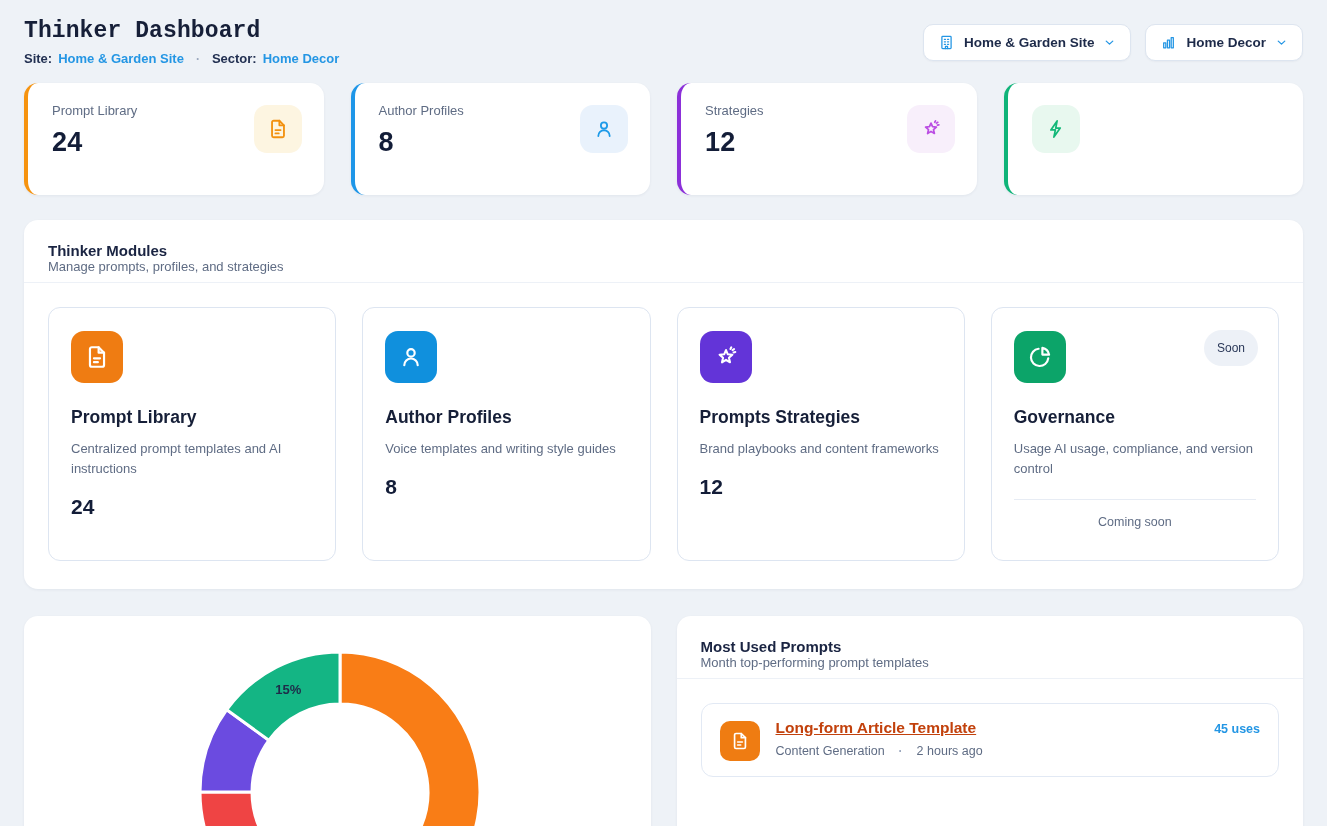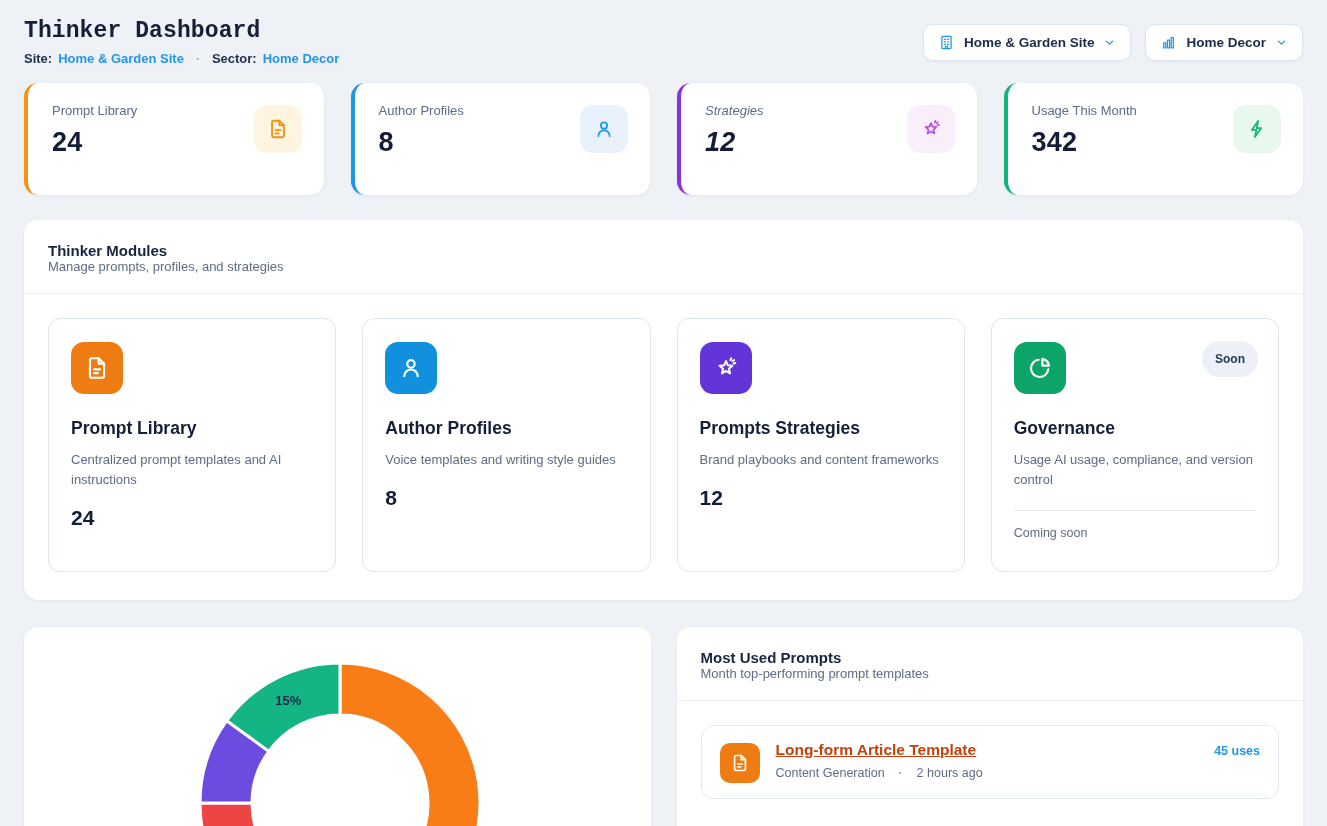--- a/index.html
+++ b/index.html
@@ -34,40 +34,40 @@
     border-left:4px solid #ccc; padding:20px 22px 18px 24px;
     display:flex; justify-content:space-between; align-items:flex-start;
     box-shadow:0 1px 3px rgba(22,32,60,.06);
   }
   .stat-label { font-size:13px; color:#5f6c84; font-weight:500; }
   .stat-value { font-size:27px; font-weight:800; color:#131d38; margin-top:9px; letter-spacing:.2px; }
   .stat-icon { width:48px; height:48px; border-radius:13px; display:flex; align-items:center; justify-content:center; margin-top:2px; }
 
   
   .panel { background:#fff; border-radius:14px; box-shadow:0 1px 3px rgba(22,32,60,.06); }
-  .panel-header { padding:22px 24px 19px; border-bottom:1px solid #edf1f7; }
+  .panel-header { padding:22px 24px 8px; border-bottom:1px solid #edf1f7; }
   .panel-title { font-size:15px; font-weight:700; color:#1a2442; }
   .panel-subtitle { font-size:13px; color:#5f6c84; }
 
   .modules-panel { margin-top:25px; }
   .modules-grid { padding:24px 24px 28px; display:grid; grid-template-columns:repeat(4,1fr); gap:26px; }
   .module-card {
     border:1px solid #dde5f1; border-radius:12px; padding:23px 22px 24px;
     position:relative; cursor:pointer; background:#fff; min-height:254px;
   }
   .module-icon { width:52px; height:52px; border-radius:13px; display:flex; align-items:center; justify-content:center; color:#fff; }
   .module-title { margin-top:24px; font-size:17.5px; font-weight:800; color:#161f38; }
   .module-desc { margin-top:11px; font-size:13px; line-height:1.55; color:#5f6c84; max-width:240px; }
   .module-count { margin-top:16px; font-size:21px; font-weight:800; color:#131d38; }
   .soon-badge {
     position:absolute; top:22px; right:20px; background:#edf1f7; color:#2a3least;
-    color:#2a3858; border-radius:999px; padding:11px 13px; font-size:12px; font-weight:700;
+    color:#2a3858; border-radius:999px; padding:11px 13px; font-size:12px; font-weight:400;
   }
   .module-divider { margin-top:20px; border-top:1px solid #e7ecf4; }
-  .module-footer { margin-top:15px; font-size:12.5px; color:#5f6c84; }
+  .module-footer { margin-top:15px; font-size:12.5px; color:#5f6c84;text-align:center; }
 
   
   .bottom-row { margin-top:27px; display:grid; grid-template-columns:1fr 1fr; gap:26px; }
   .bottom-card { height:480px; overflow:hidden; position:relative; }
   .chart-host { position:relative; height:380px; }
   .prompts-body { padding:24px; }
   .prompt-item {
     border:1px solid #e2e9f4; border-radius:12px; padding:15px 18px;
     display:flex; align-items:flex-start; gap:16px; cursor:pointer; background:#fff;
   }
@@ -150,40 +150,36 @@
         <div class="stat-value">8</div>
       </div>
       <div class="stat-icon" style="background: rgb(233, 242, 252); color: rgb(29, 154, 232);">
         <svg width="22" height="22" viewBox="0 0 24 24" fill="none" stroke="currentColor" stroke-width="2" stroke-linecap="round" stroke-linejoin="round">
             <circle cx="12" cy="8.2" r="3.4"></circle>
             <path d="M5.8 19.6a6.2 6.2 0 0 1 12.4 0"></path>
           </svg>
       </div>
     </div>
 
-    <div class="stat-card" style="border-left-color: rgb(140, 48, 217); font-style: italic;">
+    <div class="stat-card" style="border-left-color: rgb(140, 48, 217);">
       <div>
         <div class="stat-label">Strategies</div>
         <div class="stat-value">12</div>
       </div>
       <div class="stat-icon" style="background: rgb(248, 239, 251); color: rgb(187, 77, 227);">
         <svg width="22" height="22" viewBox="0 0 24 24" fill="none" stroke="currentColor" stroke-width="1.9" stroke-linecap="round" stroke-linejoin="round">
             <path d="M12 5.6l1.7 3.9 4.2.4-3.2 2.8 1 4.2-3.7-2.3-3.7 2.3 1-4.2-3.2-2.8 4.2-.4L12 5.6z"></path>
             <path d="M16.9 3.1l-.8 1.5"></path>
             <path d="M19.4 4.7l-1.4.9"></path>
             <path d="M20.6 7.4l-1.6.4"></path>
           </svg>
       </div>
     </div>
 
     <div class="stat-card" style="border-left-color: rgb(15, 180, 121);">
-      <div>
-        <div class="stat-label">Usage This Month</div>
-        <div class="stat-value">342</div>
-      </div>
       <div class="stat-icon" style="background: rgb(232, 248, 239); color: rgb(18, 184, 120);">
         <svg width="22" height="22" viewBox="0 0 24 24" fill="none" stroke="currentColor" stroke-width="1.9" stroke-linecap="round" stroke-linejoin="round">
             <path d="M13.2 3.2L6.4 13h4.9l-1.6 7.8 6.9-9.8h-4.9l1.5-7.8z"></path>
           </svg>
       </div>
     </div>
   </div>
 
   <div class="panel modules-panel">
     <div class="panel-header">

